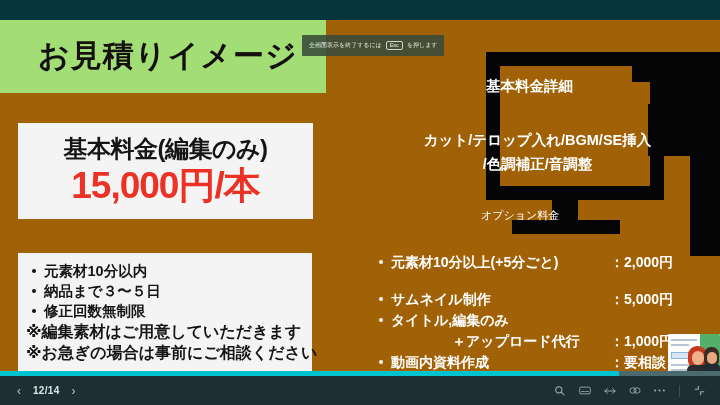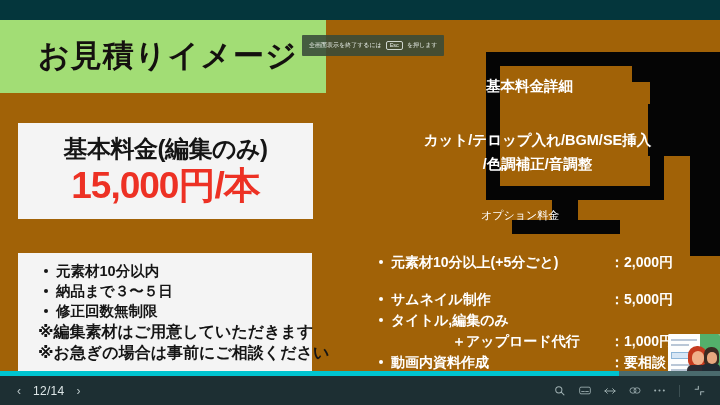--- a/index.html
+++ b/index.html
@@ -168,21 +168,21 @@
   }
 
   
   #conditions-card {
     position: absolute;
     left: 18px;
     top: 233px;
     width: 294px;
     height: 125px;
     background: #f4f4f4;
-    padding: 8px 0 0 12px;
+    padding: 8px 0 0 0;
     box-sizing: border-box;
   }
   #conditions-card ul {
     list-style: none;
     margin: 0;
     padding: 0 0 0 26px;
   }
   #conditions-card ul li {
     position: relative;
     font-size: 14.5px;
@@ -404,22 +404,22 @@
   }
   .nav-arrow {
     color: #b9c6c8;
     font-size: 12px;
     line-height: 1;
     width: 10px;
     text-align: center;
   }
   #page-indicator {
     color: #dde6e7;
-    font-size: 12px;
-    font-weight: 400;
+    font-size: 10px;
+    font-weight: 700;
     letter-spacing: 0.3px;
   }
   #tool-icons {
     margin-left: auto;
     margin-right: 14px;
     display: flex;
     align-items: center;
     gap: 12px;
   }
   .tool-icon {

